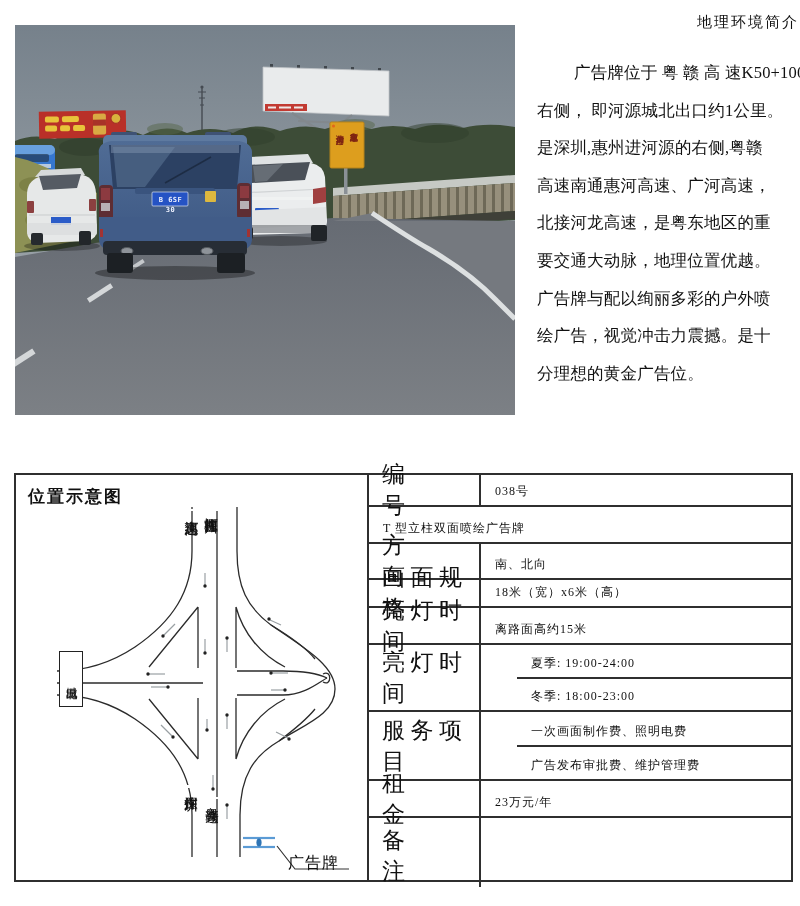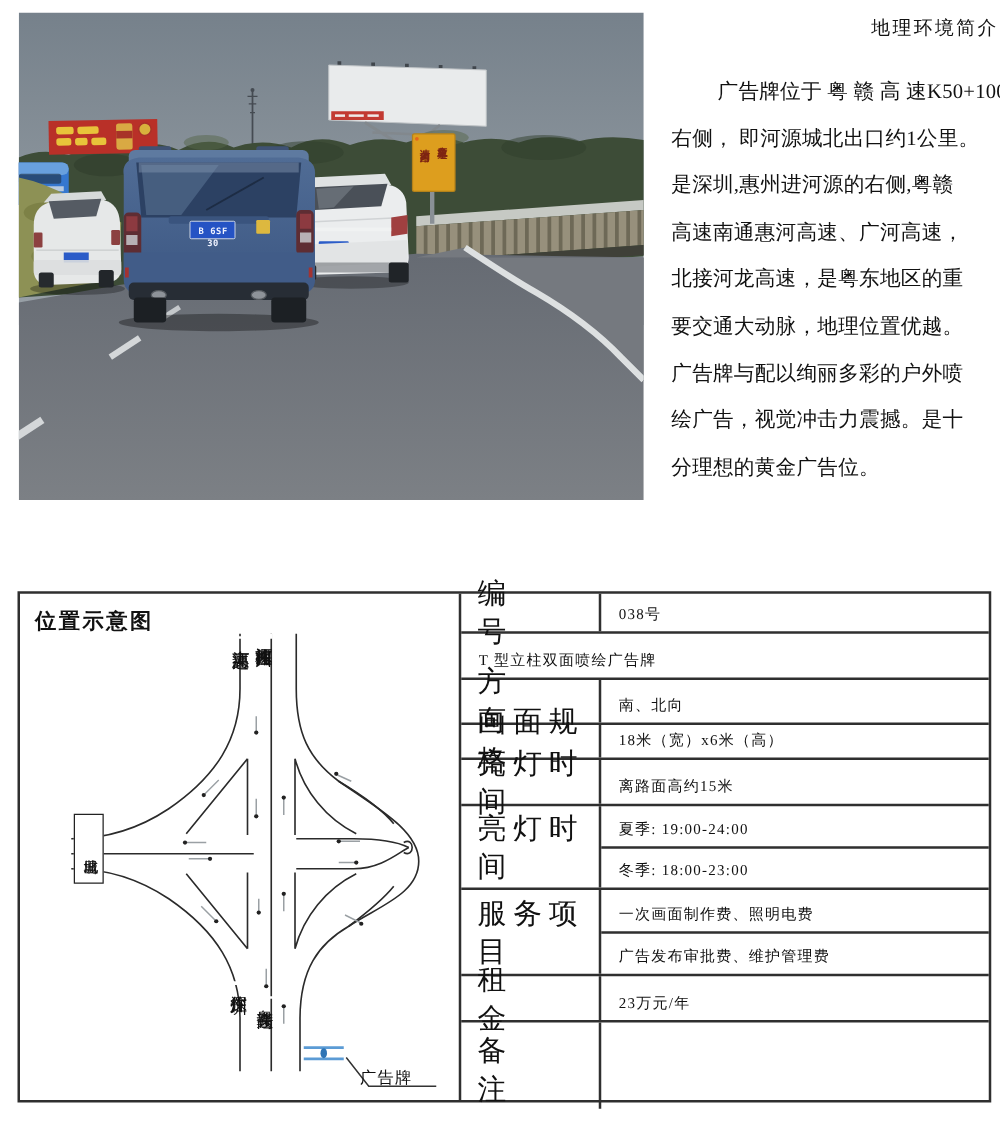--- a/index.html
+++ b/index.html
@@ -1,20 +1,20 @@
 <!DOCTYPE html>
 <html><head>
 <meta charset="utf-8">
 <style>
   html,body{margin:0;padding:0;background:#ffffff;}
   body{width:800px;height:906px;position:relative;overflow:hidden;
        font-family:"Liberation Serif","DejaVu Serif",serif;color:#111;}
 
   
-  .photo-wrap{position:absolute;left:15px;top:10px;width:500px;height:466px;}
+  .photo-wrap{position:absolute;left:15px;top:25px;width:500px;height:466px;}
   .photo-wrap svg{position:absolute;left:0;top:0;}
   .sign-col{position:absolute;writing-mode:vertical-rl;text-orientation:upright;
             font-family:"Liberation Sans",sans-serif;font-weight:700;
             font-size:8px;line-height:1;letter-spacing:1px;color:#7e2412;}
   .plate-text{position:absolute;left:139px;top:170px;width:33px;height:10px;
               font-family:"DejaVu Sans Mono",monospace;font-size:7px;font-weight:700;
               color:#eef2ff;text-align:center;letter-spacing:.5px;line-height:10px;}
 
   
   .intro{position:absolute;left:537px;top:13px;width:262px;}
@@ -31,35 +31,35 @@
                  font-family:"Liberation Sans",sans-serif;font-weight:700;
                  font-size:17px;letter-spacing:2px;}
   .vlabel{position:absolute;writing-mode:vertical-rl;text-orientation:upright;
           font-size:13.5px;line-height:1;letter-spacing:.5px;background:#fff;}
   .vlabel.big{font-size:14px;}
   .exit-box{position:absolute;left:43px;top:176px;width:22px;height:54px;
             border:1.5px solid #222;background:#fff;display:flex;
             align-items:center;justify-content:center;}
   .exit-box span{writing-mode:vertical-rl;text-orientation:upright;
                  font-size:11.5px;line-height:1;letter-spacing:.5px;}
-  .bb-label{position:absolute;left:272px;top:378px;font-size:13px;letter-spacing:1px;}
+  .bb-label{position:absolute;left:272px;top:378px;font-size:16px;letter-spacing:1px;}
 
   
   .info-table{flex:1;display:flex;flex-direction:column;}
   .row{display:flex;border-bottom:2px solid #2f2f2f;box-sizing:border-box;flex:none;}
   .row:last-child{border-bottom:none;flex:1;}
   .r1{height:32px}.r2{height:37px}.r3{height:36px}.r4{height:28px}
   .r5{height:37px}.r6{height:67px}.r7{height:69px}.r8{height:37px}
   .lbl{width:112px;box-sizing:border-box;border-right:2px solid #2f2f2f;
        display:flex;align-items:center;padding-left:13px;
        font-size:23px;letter-spacing:5.5px;flex:none;}
   .lbl.top{align-items:flex-start;padding-top:7px;}
   .val{flex:1;display:flex;align-items:flex-end;padding:0 4px 5px 14px;
        font-size:12px;letter-spacing:1px;white-space:nowrap;}
-  .vals{flex:1;display:flex;flex-direction:column;}
+  .vals{flex:1;display:flex;flex-direction:column;padding-left:36px;}
   .vals .val{flex:1;}
   .vals .val.sub1{border-bottom:2px solid #2f2f2f;}
 </style>
 </head>
 <body>
 
 <div class="photo-wrap">
 <svg width="500" height="390" viewBox="0 0 500 390">
   <defs>
     <linearGradient id="sky" x1="0" y1="0" x2="0" y2="1">

